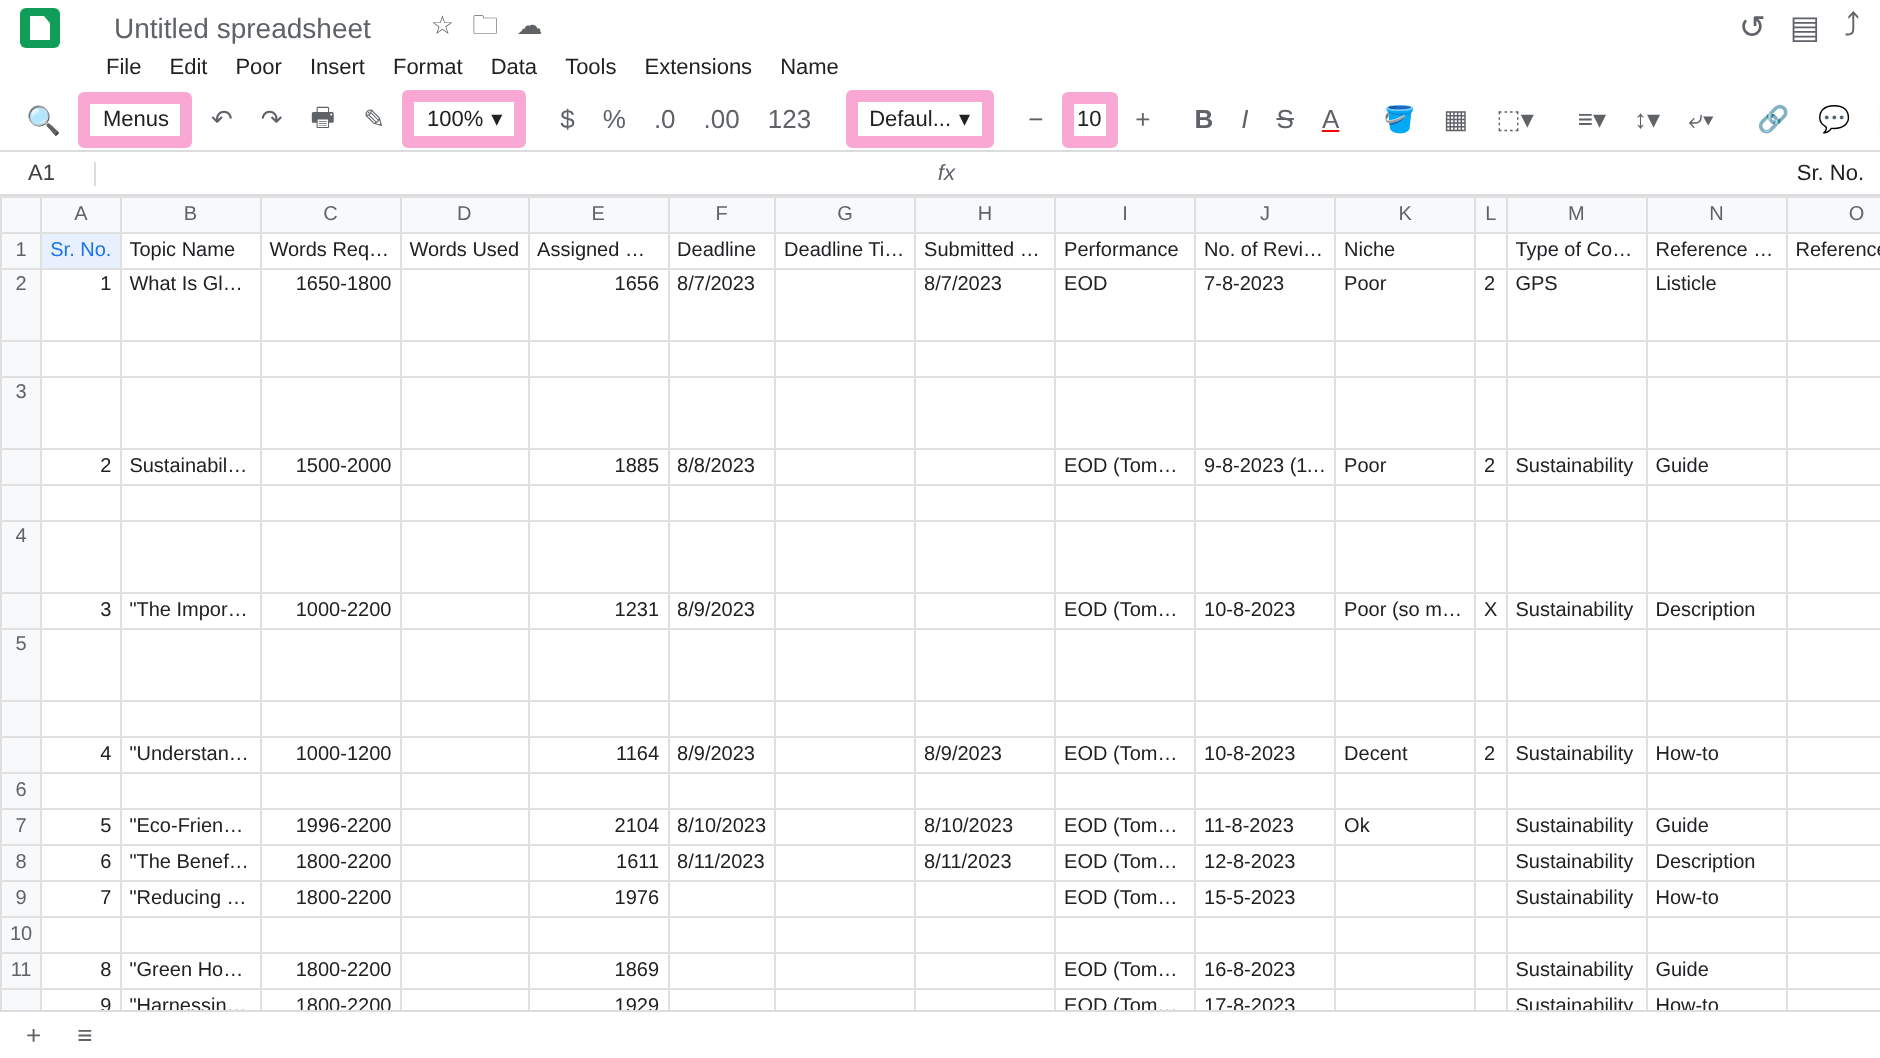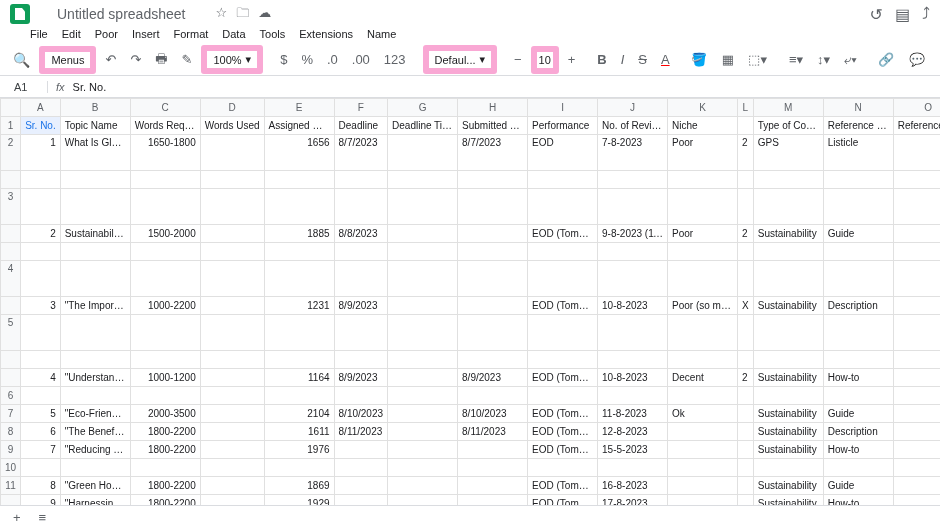--- a/index.html
+++ b/index.html
@@ -4,28 +4,28 @@
 <style>
 * { margin:0; padding:0; box-sizing:border-box; }
 body { font-family:Arial,sans-serif; font-size:11px; background:#fff; color:#202124; overflow:hidden; width:940px; height:529px; }
 .title-bar { display:flex; align-items:center; padding:6px 10px; height:28px;gap:19px; }
 .logo { width:20px; height:20px; background:#0f9d58; border-radius:3px; position:relative; margin-right:8px; display:flex; align-items:center; justify-content:center; }
 .logo::after { content:""; width:10px; height:12px; background:#fff; clip-path:polygon(0 0,70% 0,100% 30%,100% 100%,0 100%); }
 .title { font-size:14px; color:#5f6368; margin-right:8px; }
 .title-icons span { margin:0 3px; color:#5f6368; font-size:13px; cursor:pointer; }
 .title-right { margin-left:auto; display:flex; gap:12px; }
 .title-right span { font-size:16px; color:#5f6368; }
-.menu-bar { display:flex; padding:0 30px 4px; gap:14px; font-size:11px; color:#202124; }
+.menu-bar { display:flex; padding:0 42px 4px; gap:14px; font-size:11px; color:#202124;margin-left:11px; }
 .menu-bar span { cursor:pointer; }
 .toolbar { display:flex; align-items:center; padding:4px 8px; border-bottom:1px solid #dadce0; height:32px; gap:4px; }
 .tb-btn { padding:3px 5px; color:#5f6368; cursor:pointer; font-size:13px; display:flex; align-items:center; }
 .tb-sep { width:1px; height:18px; background:#dadce0; margin:0 2px; }
 .tb-box { border:6px solid #f9a8d4; border-radius:3px; padding:2px 6px; font-size:11px; display:flex; align-items:center; gap:4px; }
 .search-icon { font-size:14px; }
-.name-box { display:flex; align-items:center; padding:3px 8px; border-bottom:1px solid #dadce0; height:22px; }
+.name-box { display:flex; align-items:center; padding:3px 8px; border-bottom:1px solid #dadce0; height:22px;justify-content:space-between; }
 .nb-cell { font-size:11px; color:#3c4043; padding:0 6px; border-right:1px solid #dadce0; min-width:40px; }
 .nb-fx { margin:0 8px; font-style:italic; color:#5f6368; }
 .grid-container { overflow:auto; height:calc(529px - 110px); position:relative; }
 table { border-collapse:collapse; font-size:10px; white-space:nowrap; }
 th, td { border:1px solid #e0e0e0; padding:2px 4px; text-align:left; height:18px; overflow:hidden; text-overflow:ellipsis; max-width:70px; }
 th { background:#f8f9fa; font-weight:normal; color:#5f6368; text-align:center; position:sticky; top:0; }
 .rowhdr { background:#f8f9fa; text-align:center; color:#5f6368; width:24px; position:sticky; left:0; }
 .selected-cell { background:#e8f0fe; color:#1a73e8; }
 td.r { text-align:right; }
 .tall { height:36px; vertical-align:top; }
@@ -351,21 +351,21 @@
           <td class="  "></td>
           <td class="  "></td>
           <td class="  "></td>
           <td class="  "></td>
           <td class="  "></td>
         </tr>
         <tr>
           <td class="rowhdr ">7</td>
           <td class="r  ">5</td>
           <td class="  ">"Eco-Friendly Sh</td>
-          <td class="r  ">2000-3500</td>
+          <td class="r  ">1996-2200</td>
           <td class="  "></td>
           <td class="r  ">2104</td>
           <td class="  ">8/10/2023</td>
           <td class="  "></td>
           <td class="  ">8/10/2023</td>
           <td class="  ">EOD (Tomorrow</td>
           <td class="  ">11-8-2023</td>
           <td class="  ">Ok</td>
           <td class="  "></td>
           <td class="  ">Sustainability</td>

